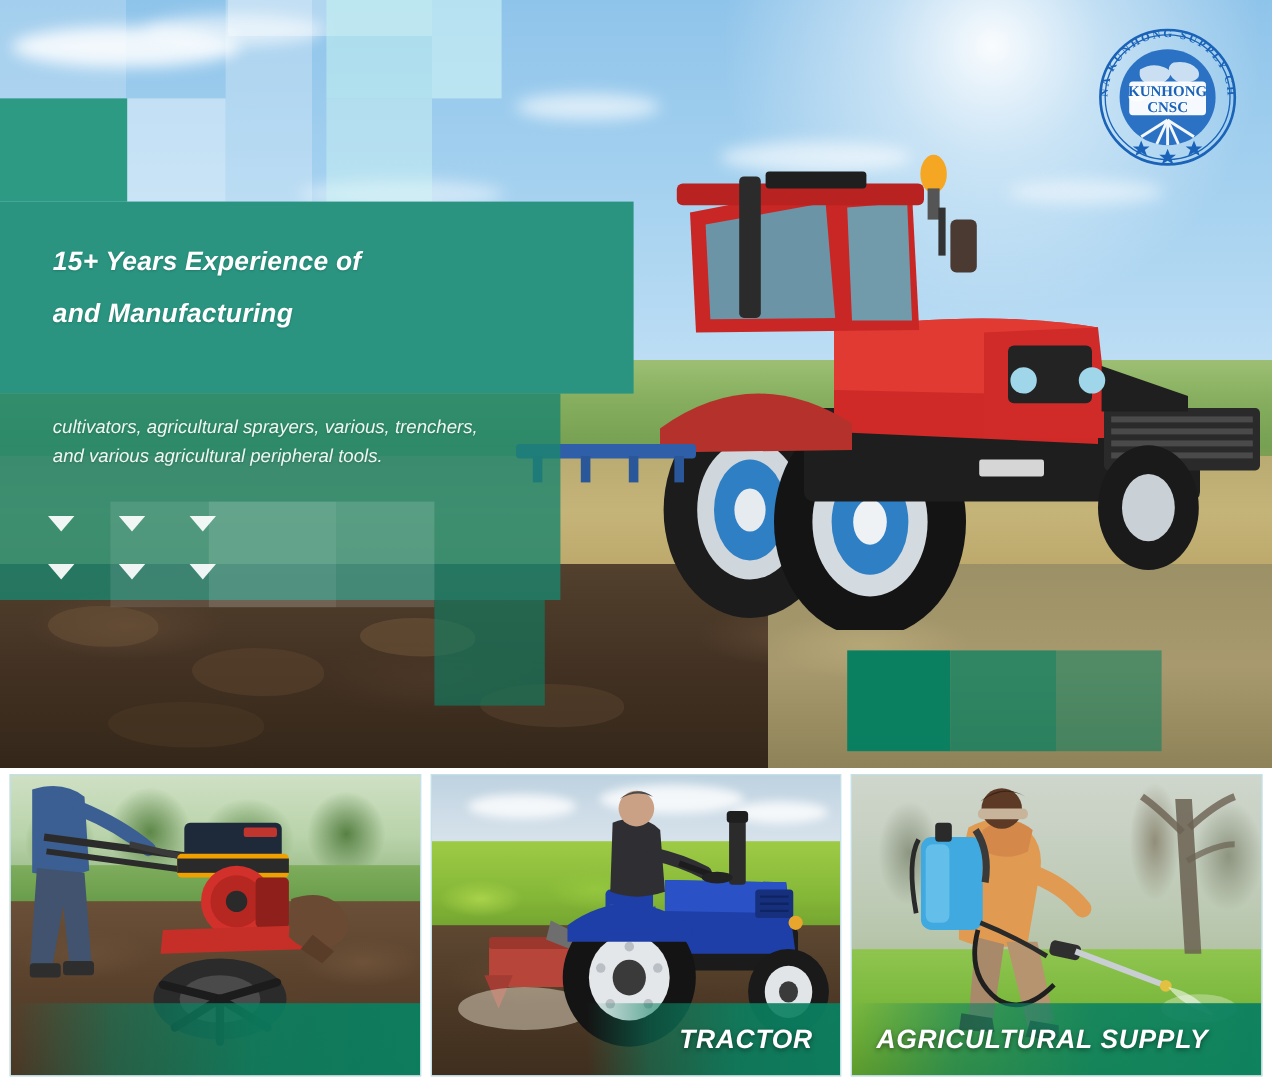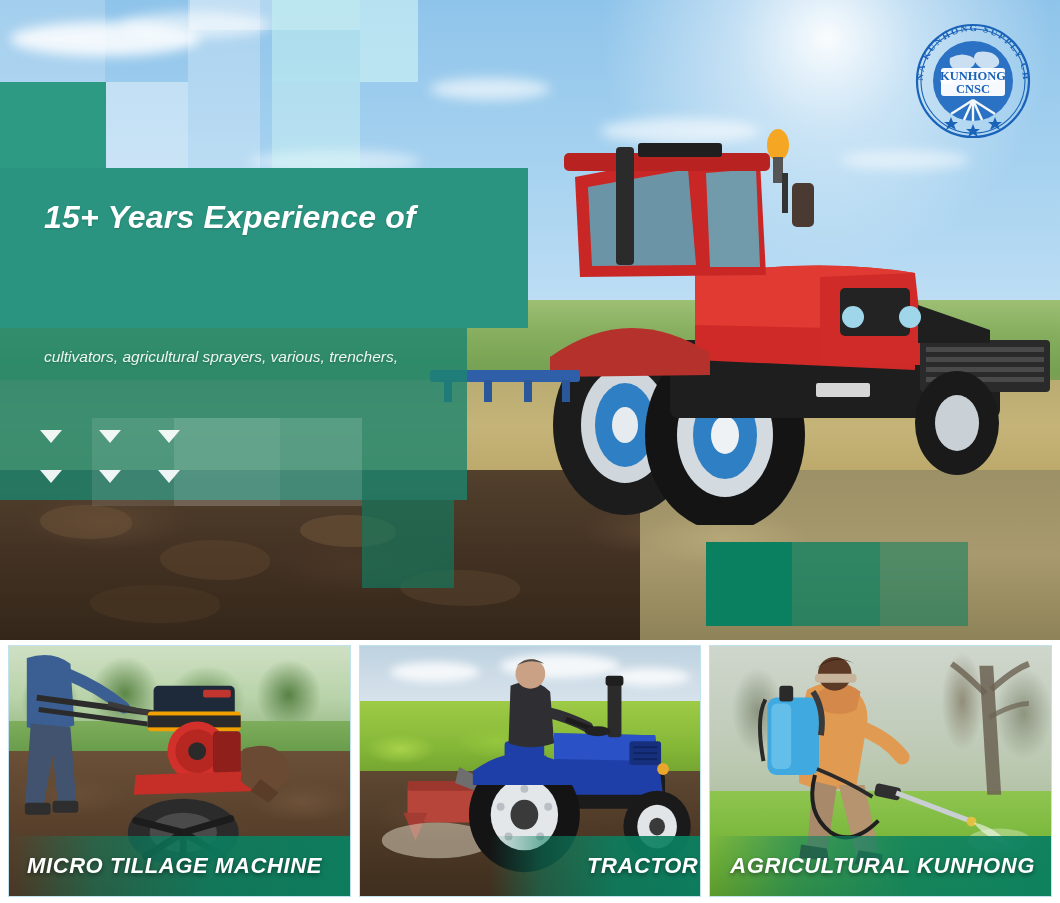--- a/index.html
+++ b/index.html
@@ -64,21 +64,21 @@
     background:rgba(28,133,110,.80);
   }
   .panel-left-top {
     position:absolute; left:0; top:82px; width:106px; height:86px;
     background:#2d9a83;
   }
 
   
   .headline {
     position:absolute; left:44px; top:196px; width:470px;
-    color:#fff; font-size:32px; line-height:43px;
+    color:#fff; font-size:22px; line-height:43px;
     font-weight:bold; font-style:italic; letter-spacing:.2px;
     text-shadow:0 1px 2px rgba(0,0,0,.18);
     z-index:6;
   }
   .subcopy {
     position:absolute; left:44px; top:345px; width:420px;
     color:#eef7f3; font-size:15.5px; line-height:24px;
     font-style:italic; z-index:6;
     text-shadow:0 1px 2px rgba(0,0,0,.20);
   }
@@ -272,24 +272,26 @@
     <div class="blk" style="left:174px;top:418px; width:106px;height:88px; background:rgba(255,255,255,.20);"></div>
     <div class="blk" style="left:280px;top:418px; width:82px; height:88px; background:rgba(255,255,255,.14);"></div>
     <div class="blk" style="left:362px;top:500px; width:92px; height:88px; background:rgba(15,128,100,.62);"></div>
 
     <div class="blk" style="left:706px;top:542px; width:86px;  height:84px; background:#0a8060;"></div>
     <div class="blk" style="left:792px;top:542px; width:88px;  height:84px; background:rgba(10,128,96,.76);"></div>
     <div class="blk" style="left:880px;top:542px; width:88px;  height:84px; background:rgba(10,128,96,.55);"></div>
 
     <div class="headline">
       <div>15+ Years Experience of</div>
+      <div>and Manufacturing</div>
     </div>
 
     <div class="subcopy">
       <div>cultivators, agricultural sprayers, various, trenchers,</div>
+      <div>and various agricultural peripheral tools.</div>
     </div>
 
     <div class="arrows">
       <div class="arrow-row">
         <div class="arrow"></div>
         <div class="arrow"></div>
         <div class="arrow"></div>
       </div>
       <div class="arrow-row">
         <div class="arrow"></div>
@@ -378,21 +380,20 @@
             <line x1="176" y1="188" x2="176" y2="224"></line>
             <line x1="176" y1="188" x2="216" y2="212"></line>
             <line x1="176" y1="188" x2="224" y2="174"></line>
           </g>
 
           <path d="M236 104 q30 -10 44 10 q10 18 -6 28 q-22 12 -40 -6 Z" fill="#6b4a33"></path>
           <path d="M254 134 l18 14 l-10 10 l-18 -12 Z" fill="#5a3d29"></path>
         </svg>
       </div>
       <div class="lbl-band" style="left:0; right:0;"></div>
-      <div class="card-label" style="left:18px;">MICRO TILLAGE MACHINE</div>
     </div>
 
     <div class="card">
       <div class="card-scene">
         <div class="c2-sky"></div>
         <div class="c2-cloud" style="left:30px; top:16px; width:90px; height:20px;"></div>
         <div class="c2-cloud" style="left:140px;top:8px;  width:120px;height:24px;"></div>
         <div class="c2-cloud" style="left:250px;top:22px; width:80px; height:18px;"></div>
         <div class="c2-crop"></div>
         <div class="c2-soil"></div>
@@ -442,21 +443,21 @@
           </g>
 
           <path d="M114 126 q50 -36 104 0 l0 14 l-104 0 Z" fill="#1f3fa8"></path>
 
           <ellipse cx="300" cy="182" rx="34" ry="36" fill="#1a1a1a"></ellipse>
           <ellipse cx="300" cy="182" rx="20" ry="22" fill="#e1e5e8"></ellipse>
           <ellipse cx="300" cy="182" rx="8" ry="9" fill="#3a3a3a"></ellipse>
         </svg>
       </div>
       <div class="lbl-band" style="left:38%; right:0;"></div>
-      <div class="card-label" style="right:2px;">TRACTOR</div>
+      <div class="card-label" style="right:23px;">TRACTOR</div>
     </div>
 
     <div class="card">
       <div class="card-scene">
         <div class="c3-haze"></div>
         <div class="c3-trees"></div>
         <div class="c3-grass"></div>
         <svg style="position:absolute;inset:0;width:100%;height:100%;" viewBox="0 0 344 252" preserveAspectRatio="none">
 
           <path d="M272 20 L280 150 L294 150 L286 20 Z" fill="#6b6252" opacity=".85"></path>
@@ -487,18 +488,18 @@
 
           <rect x="168" y="138" width="26" height="13" rx="4" fill="#2f2f2f" transform="rotate(12 168 138)"></rect>
           <line x1="188" y1="148" x2="262" y2="176" stroke="#c9ced3" stroke-width="5"></line>
           <circle cx="264" cy="177" r="5" fill="#e2c041"></circle>
 
           <path d="M266 178 q22 4 38 24 q-26 -8 -38 -24 Z" fill="rgba(255,255,255,.55)"></path>
           <ellipse cx="292" cy="196" rx="32" ry="12" fill="rgba(255,255,255,.30)"></ellipse>
         </svg>
       </div>
       <div class="lbl-band" style="left:0; right:0;"></div>
-      <div class="card-label" style="left:20px;">AGRICULTURAL KUNHONG</div>
+      <div class="card-label" style="left:20px;">AGRICULTURAL SUPPLY</div>
     </div>
 
   </div>
 
 </div>
 
 </body></html>

